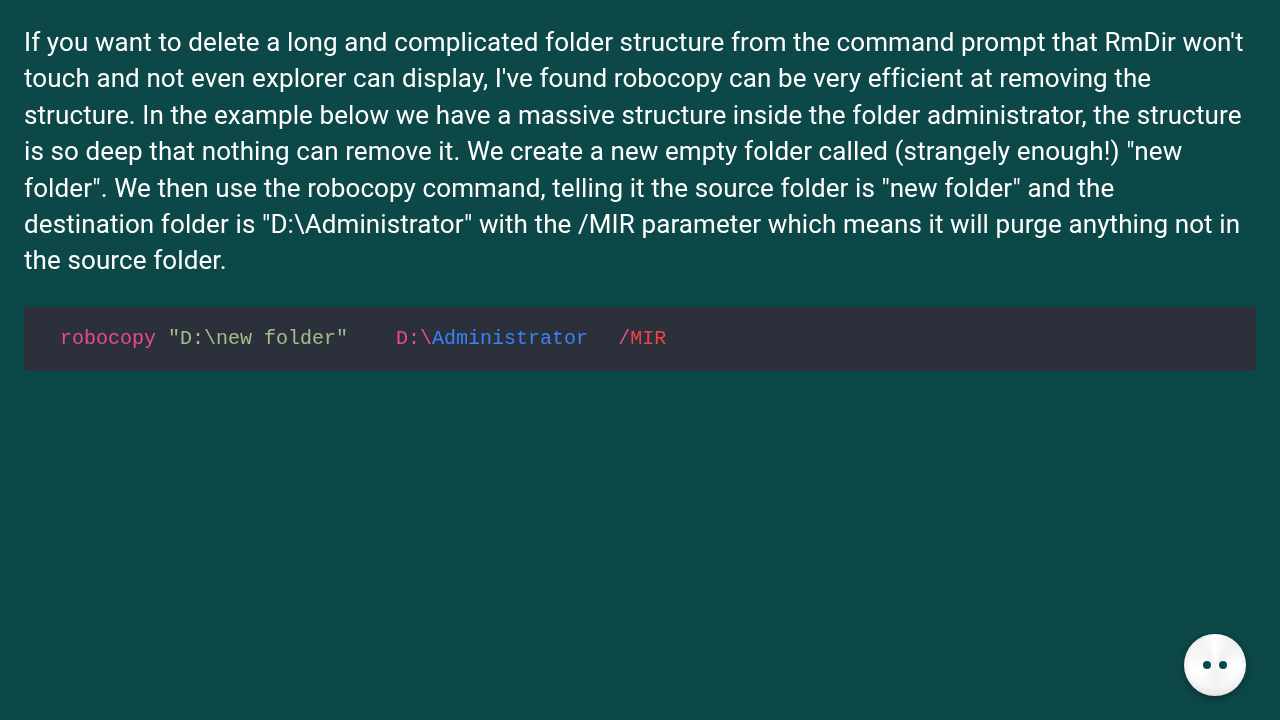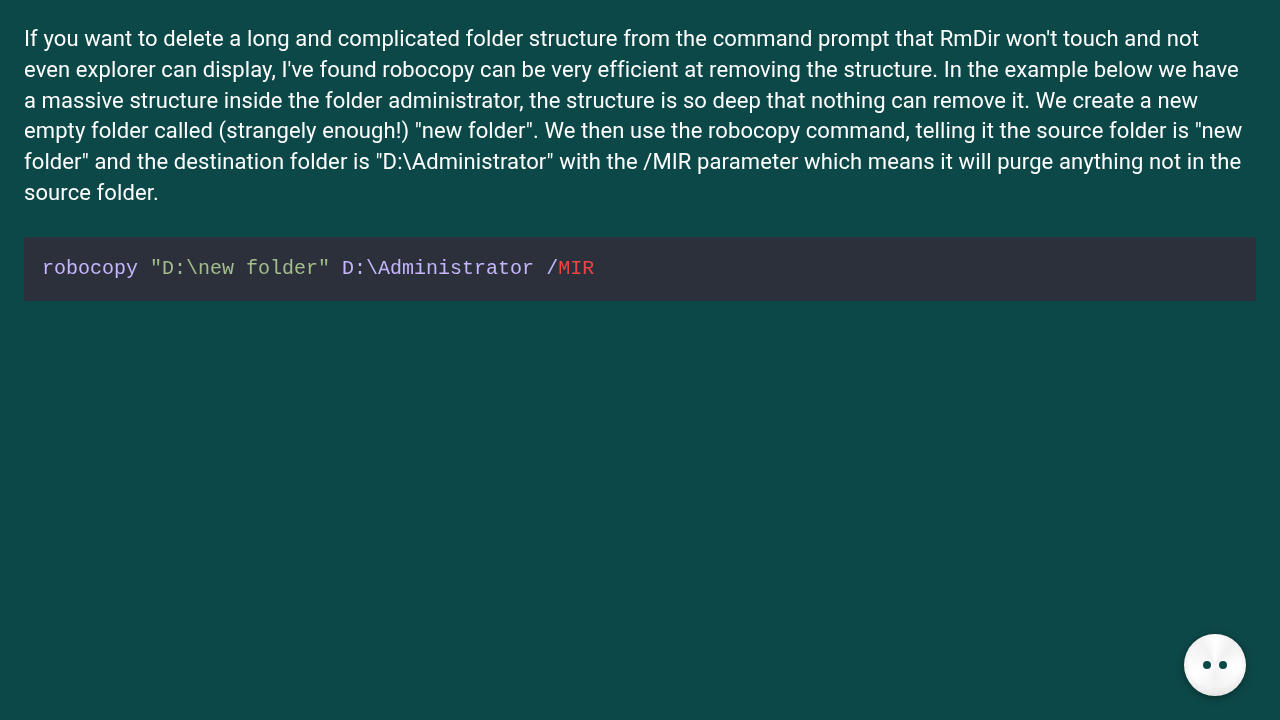--- a/index.html
+++ b/index.html
@@ -10,39 +10,39 @@
     background: #0d4848;
     font-family: -apple-system, BlinkMacSystemFont, "Segoe UI", Roboto, Helvetica, Arial, sans-serif;
     overflow: hidden;
     position: relative;
   }
   .content {
     padding: 24px 24px 0 24px;
   }
   .body-text {
     color: #ffffff;
-    font-size: 22px;
+    font-size: 26px;
     line-height: 1.4;
     font-weight: 400;
     margin: 0 12px 28px 0;
     letter-spacing: 0.1px;
   }
   .code-block {
     background: #2b303b;
     padding: 18px 18px;
     font-family: "SFMono-Regular", Consolas, "Liberation Mono", Menlo, monospace;
     font-size: 20px;
     line-height: 1.4;
     white-space: pre;
     color: #c0c5ce;
     border-radius: 2px;
   }
-  .tok-plain  { color: #c4b5fd; }
+  .tok-plain  { color: #ec4899; margin-left: 18px; }
   .tok-str    { color: #a3be8c; }
-  .tok-path   { color: #c4b5fd; }
+  .tok-path   { color: #3b82f6; }
   .tok-flag   { color: #ef4444; }
   .chat-bubble {
     position: absolute;
     right: 34px;
     bottom: 24px;
     width: 62px;
     height: 62px;
     border-radius: 50%;
     background: radial-gradient(circle at 50% 45%, #ffffff 0%, #ffffff 55%, #f2f2f2 70%, #e8e8e8 100%);
     box-shadow: 0 2px 8px rgba(0,0,0,0.35);

